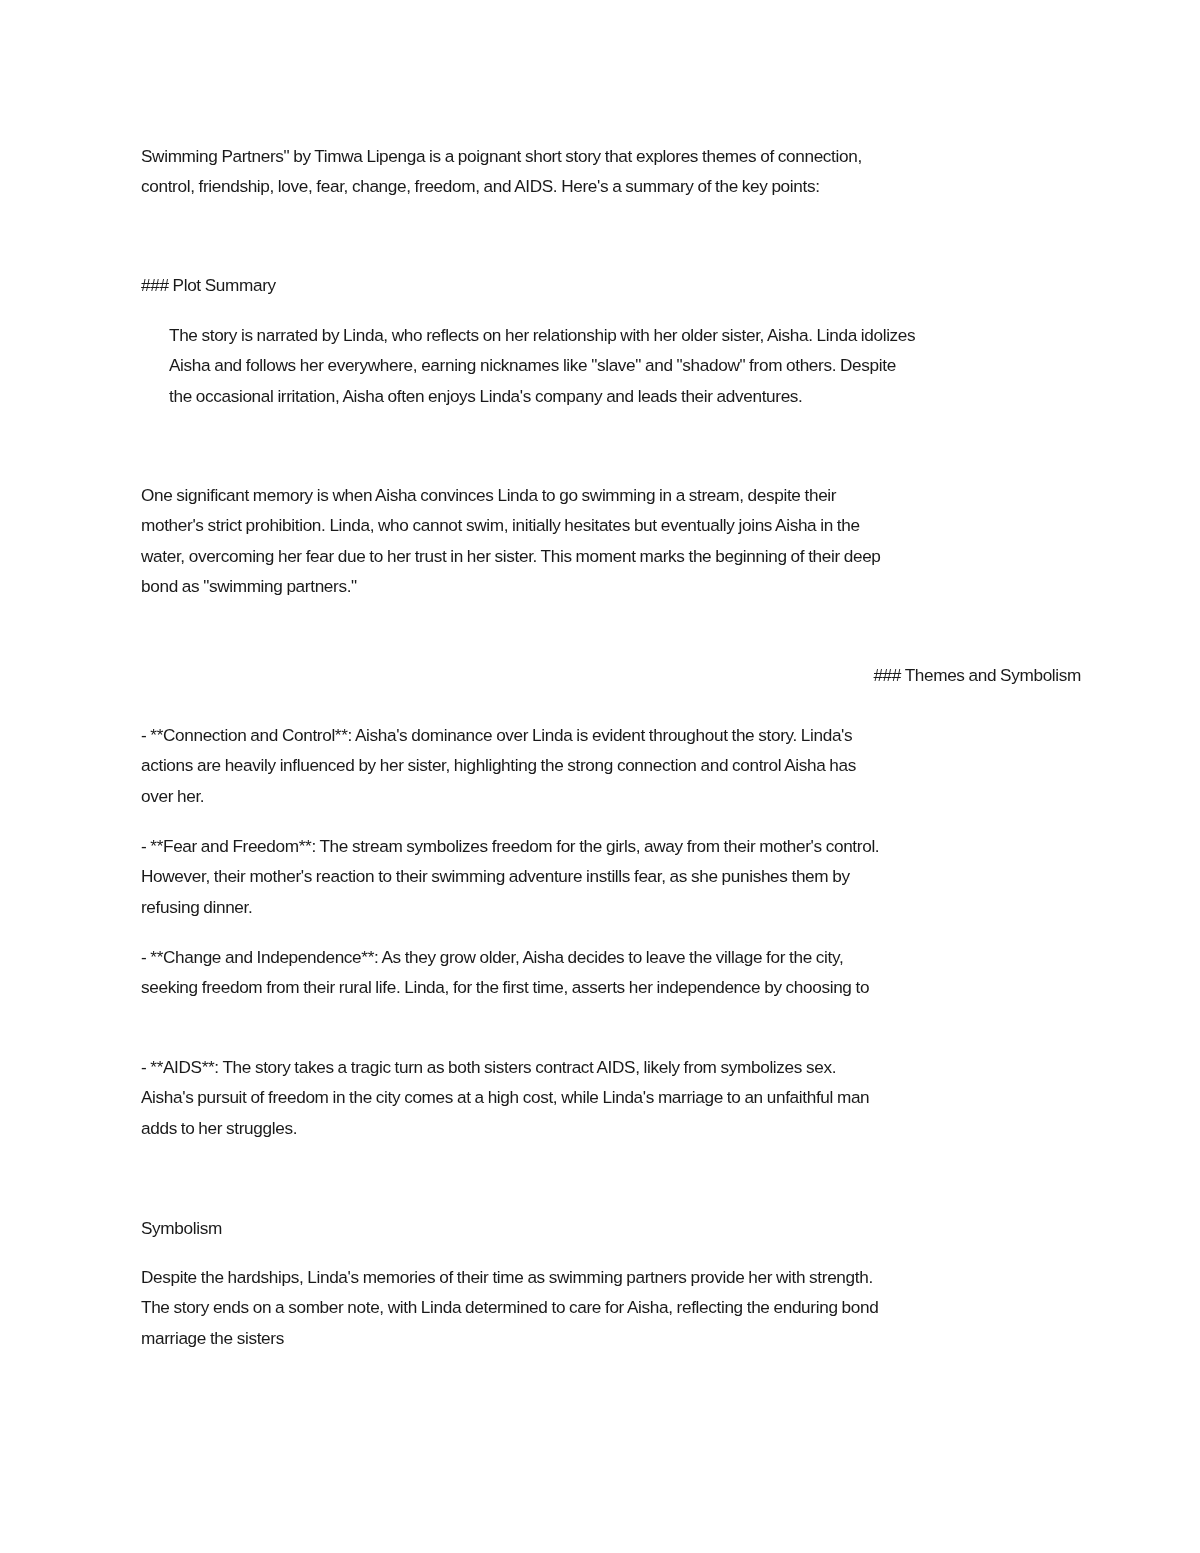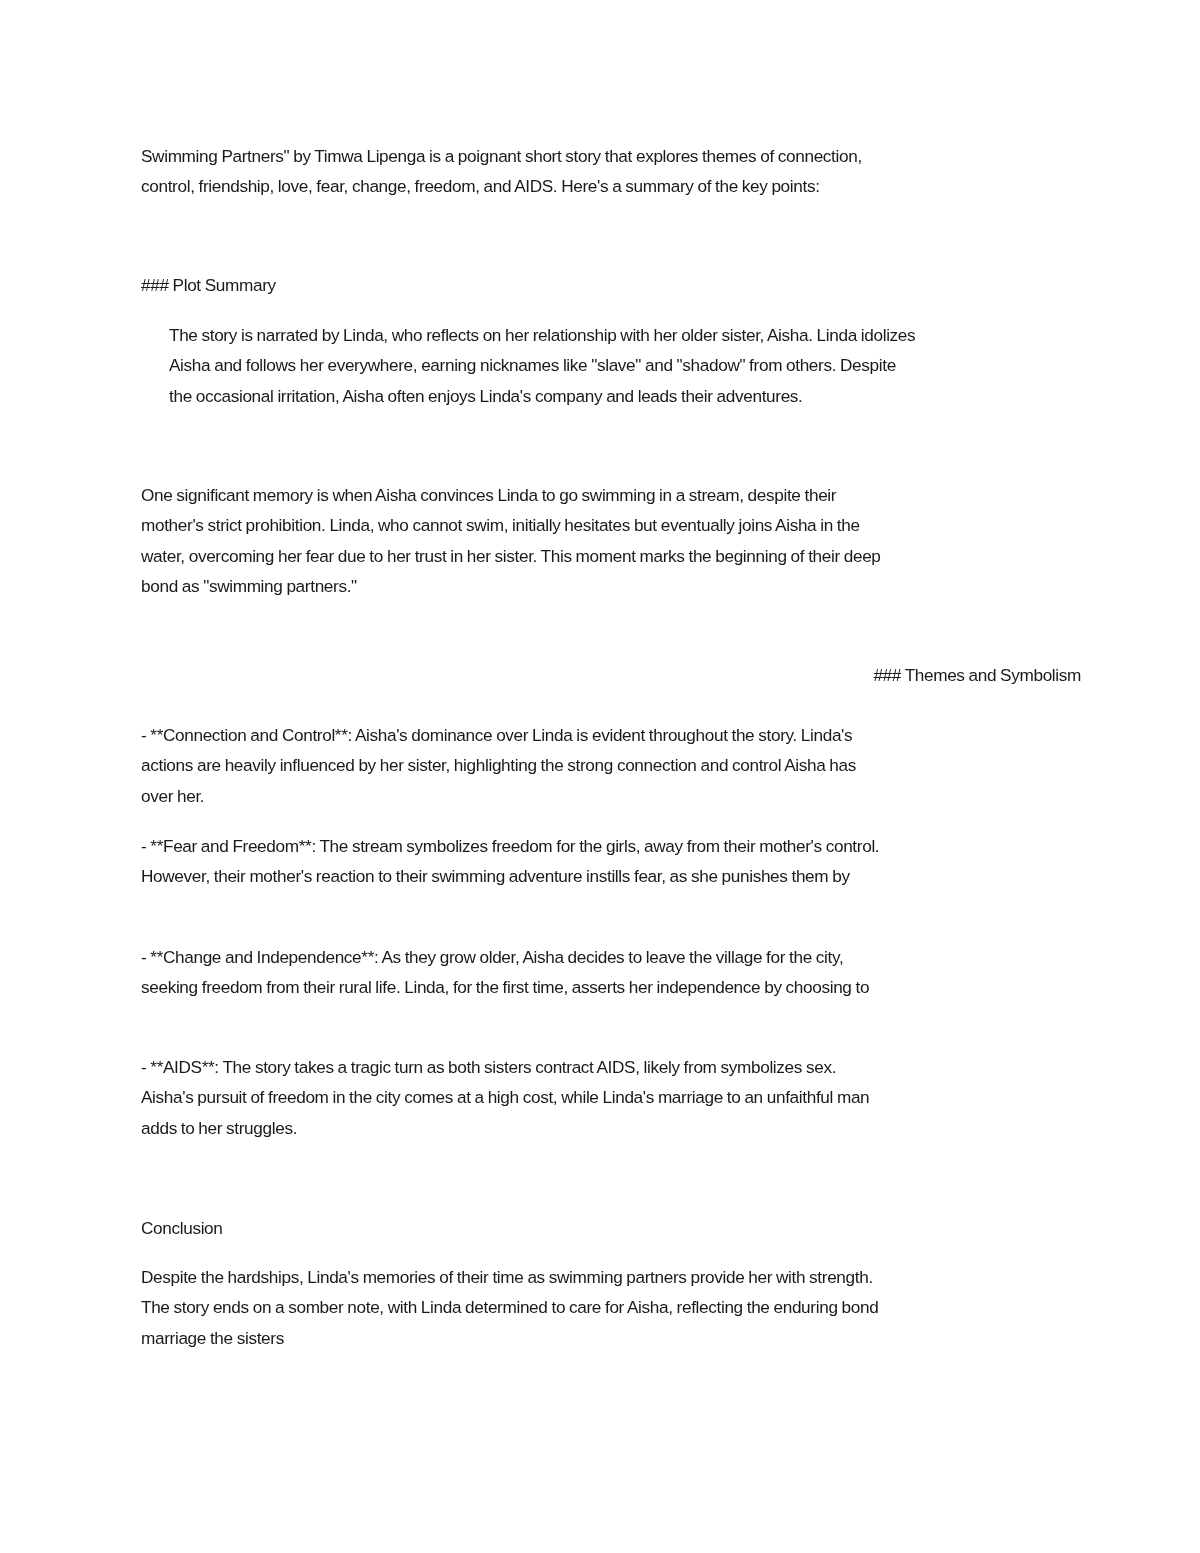--- a/index.html
+++ b/index.html
@@ -71,35 +71,36 @@
 
   <div class="block" style="top:720px;">
     <span class="line">- **Connection and Control**: Aisha's dominance over Linda is evident throughout the story. Linda's</span>
     <span class="line">actions are heavily influenced by her sister, highlighting the strong connection and control Aisha has</span>
     <span class="line">over her.</span>
   </div>
 
   <div class="block" style="top:831px;">
     <span class="line">- **Fear and Freedom**: The stream symbolizes freedom for the girls, away from their mother's control.</span>
     <span class="line">However, their mother's reaction to their swimming adventure instills fear, as she punishes them by</span>
+    <span class="line">refusing dinner.</span>
   </div>
 
   <div class="block" style="top:942px;">
     <span class="line">- **Change and Independence**: As they grow older, Aisha decides to leave the village for the city,</span>
     <span class="line">seeking freedom from their rural life. Linda, for the first time, asserts her independence by choosing to</span>
   </div>
 
   <div class="block" style="top:1052px;">
     <span class="line">- **AIDS**: The story takes a tragic turn as both sisters contract AIDS, likely from symbolizes sex.</span>
     <span class="line">Aisha's pursuit of freedom in the city comes at a high cost, while Linda's marriage to an unfaithful man</span>
     <span class="line">adds to her struggles.</span>
   </div>
 
   <div class="block" style="top:1213px;">
-    <span class="line">Conclusion</span>
+    <span class="line">Symbolism</span>
   </div>
 
   <div class="block" style="top:1262px;">
     <span class="line">Despite the hardships, Linda's memories of their time as swimming partners provide her with strength.</span>
     <span class="line">The story ends on a somber note, with Linda determined to care for Aisha, reflecting the enduring bond</span>
     <span class="line">marriage the sisters</span>
   </div>
 
 </div>
 

